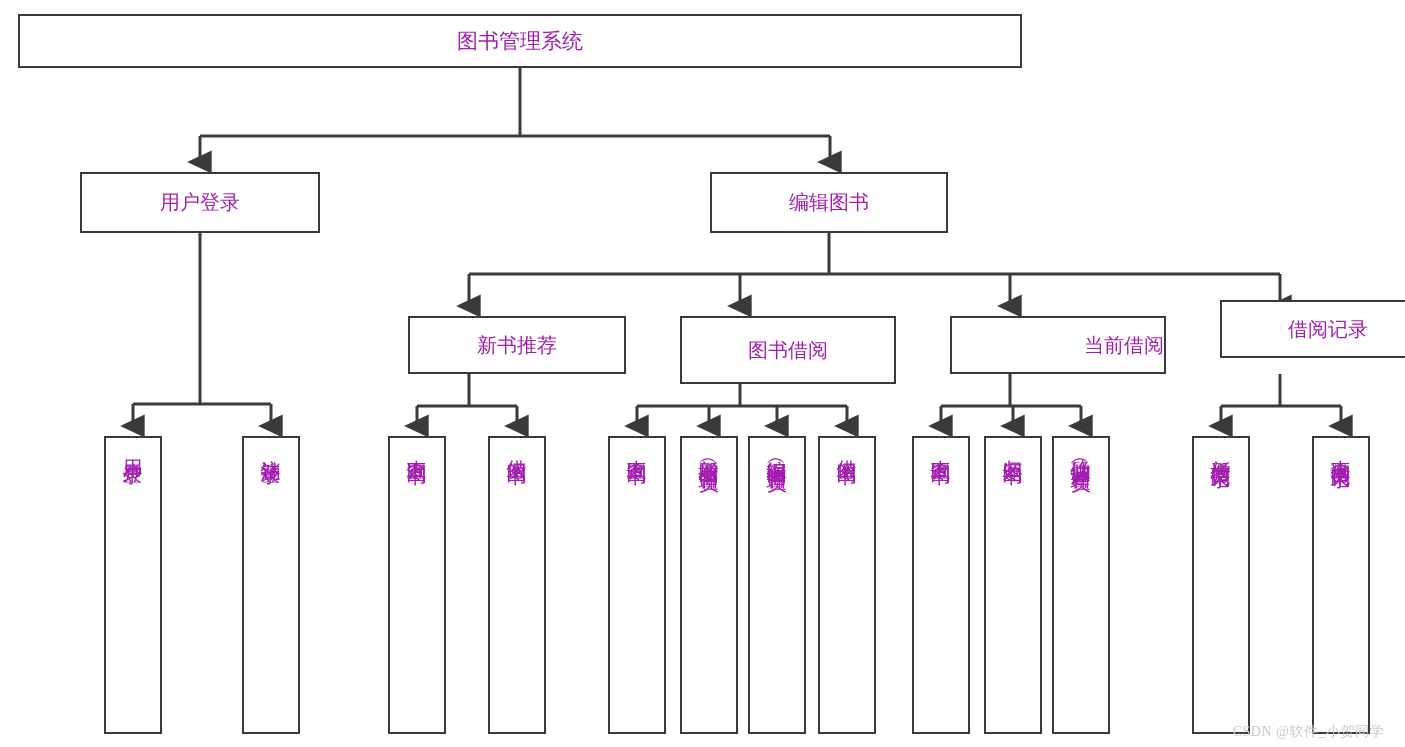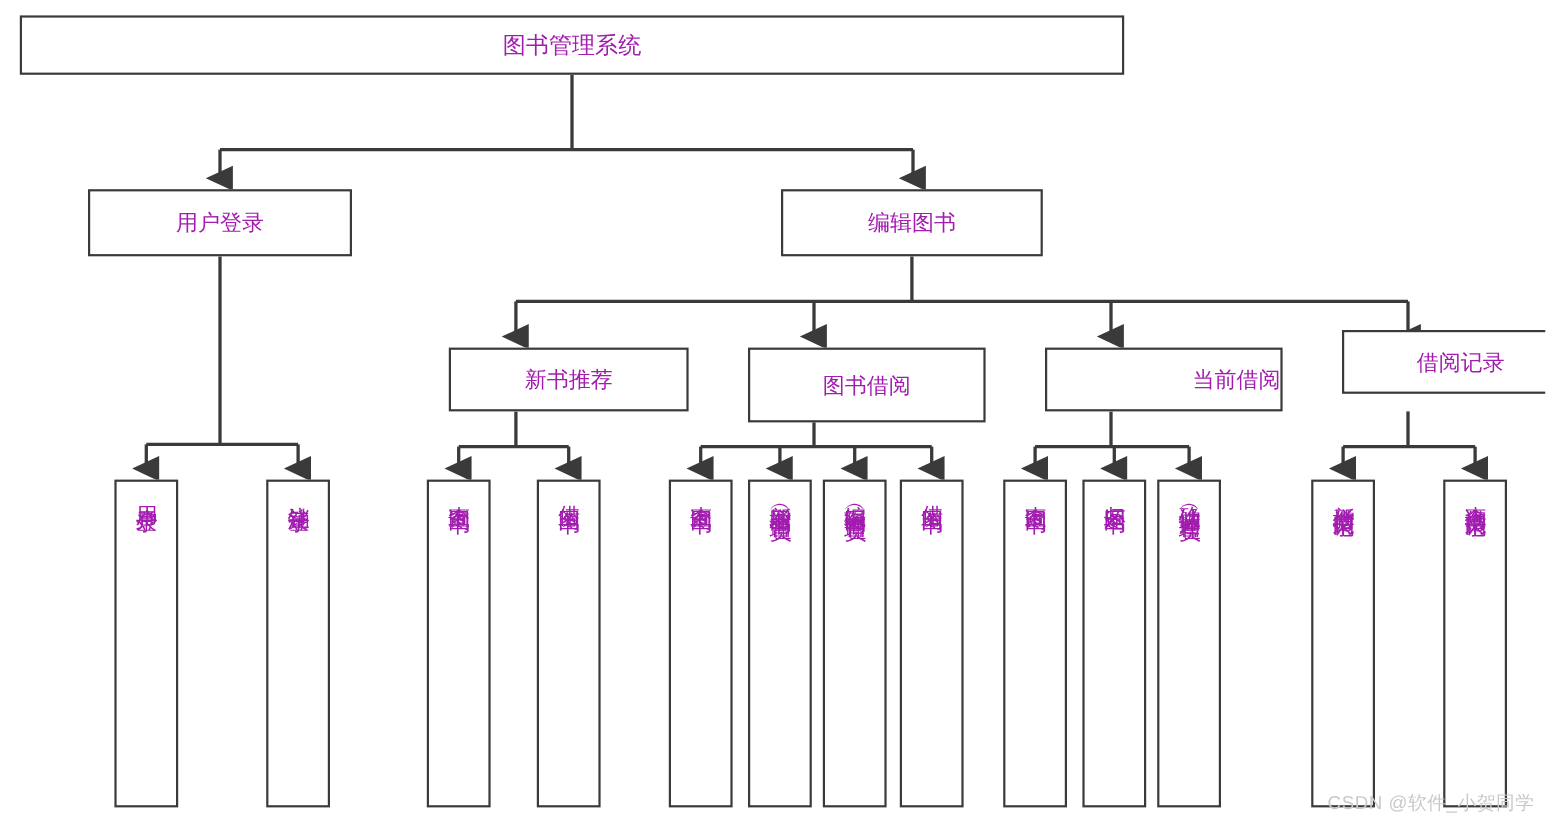--- a/index.html
+++ b/index.html
@@ -56,27 +56,28 @@
   .leaf-text {
     writing-mode: vertical-rl;
     text-orientation: upright;
     letter-spacing: 2px;
     line-height: 1.0;
     white-space: nowrap;
     display: block;
   }
   .watermark {
     position: absolute;
-    right: 10px;
+    right: 21px;
     bottom: 6px;
-    font-size: 17px;
+    font-size: 14px;
     color: #c9c9c9;
     letter-spacing: 0.5px;
     z-index: 5;
     white-space: nowrap;
+    font-family: Liberation Serif, serif;
   }
 </style>
 </head>
 <body>
 
 <div id="diagram-root">
 
   <svg id="connector-layer" viewBox="0 0 1405 747" width="1405" height="747" xmlns="http://www.w3.org/2000/svg">
     <defs>
       <marker id="arrowhead" markerWidth="9" markerHeight="9" refX="4.2" refY="4.5" orient="auto" markerUnits="strokeWidth">

